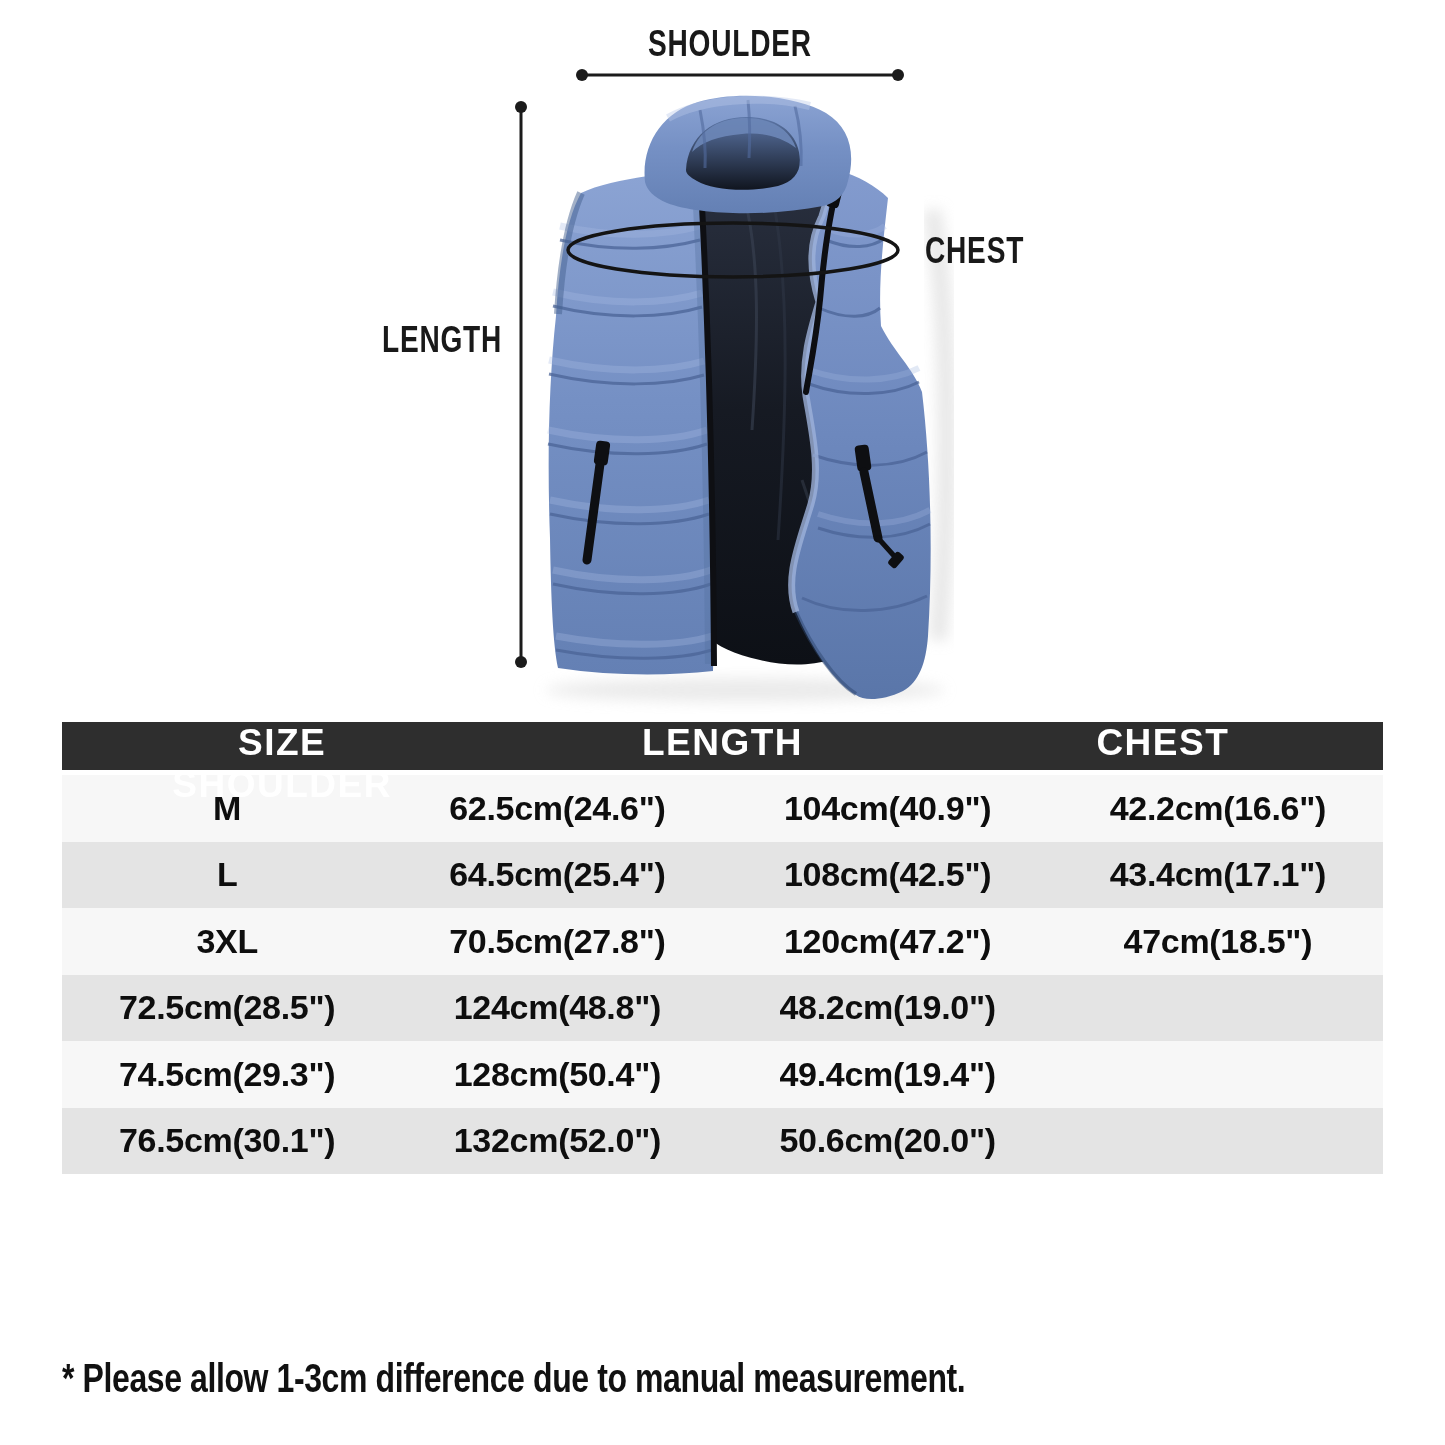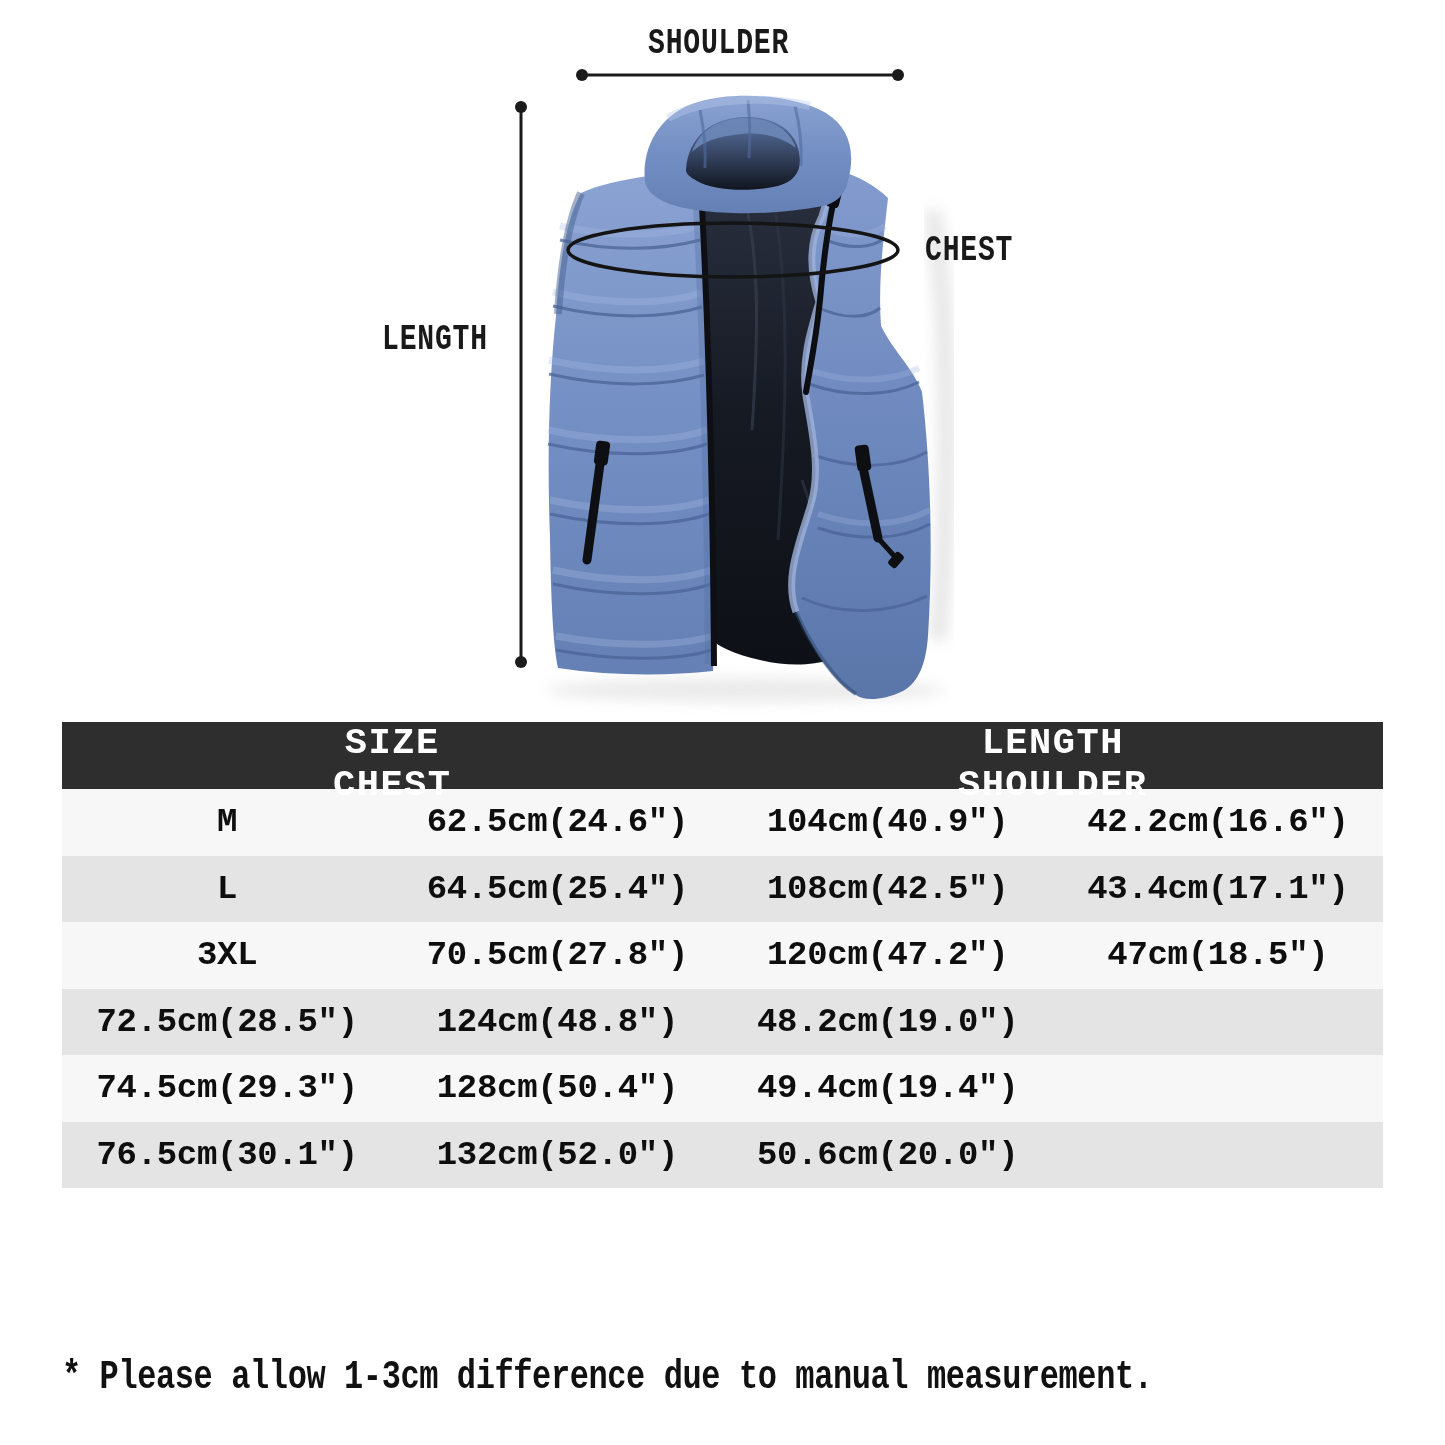--- a/index.html
+++ b/index.html
@@ -1,33 +1,33 @@
 <!DOCTYPE html>
 <html><head>
 <meta charset="utf-8">
 <style>
   html,body{margin:0;padding:0;background:#ffffff;}
   .stage{
     position:relative;width:1445px;height:1445px;background:#ffffff;
-    font-family:Liberation Mono, monospace;overflow:hidden;
+    font-family:Liberation Sans, sans-serif;overflow:hidden;
     --header-bg:#2e2e2e;--header-text:#ffffff;--row-light:#f7f7f7;--row-dark:#e4e4e4;
     --table-text:#0e0e0e;--ann:#191919;
   }
   svg.vest-art{position:absolute;left:0;top:0;display:block;}
   .ann{
     position:absolute;font-weight:700;font-size:36px;line-height:40px;color:var(--ann);
     letter-spacing:1px;transform:scaleX(.78);transform-origin:left center;white-space:nowrap;
   }
   .ann-shoulder{left:648px;top:24px;}
   .ann-length{left:382px;top:320px;}
   .ann-chest{left:925px;top:231px;}
   .table-wrap{position:absolute;left:62px;top:722px;width:1321px;}
   .thead{
-    display:grid;grid-template-columns:repeat(2,1fr);height:67px;
-    background:var(--header-bg);
+    display:grid;grid-template-columns:repeat(3,1fr);height:48px;
+    background:var(--header-bg);margin-bottom:5px;
   }
   .th{
     display:flex;align-items:center;justify-content:center;
     color:var(--header-text);font-size:37px;font-weight:700;letter-spacing:1.5px;
   }
   .tr{display:grid;grid-template-columns:repeat(4,1fr);height:66.5px;background:var(--row-light);}
   .tr.alt{background:var(--row-dark);}
   .td{
     display:flex;align-items:center;justify-content:center;
     font-size:34px;font-weight:700;color:var(--table-text);letter-spacing:-0.3px;white-space:nowrap;

